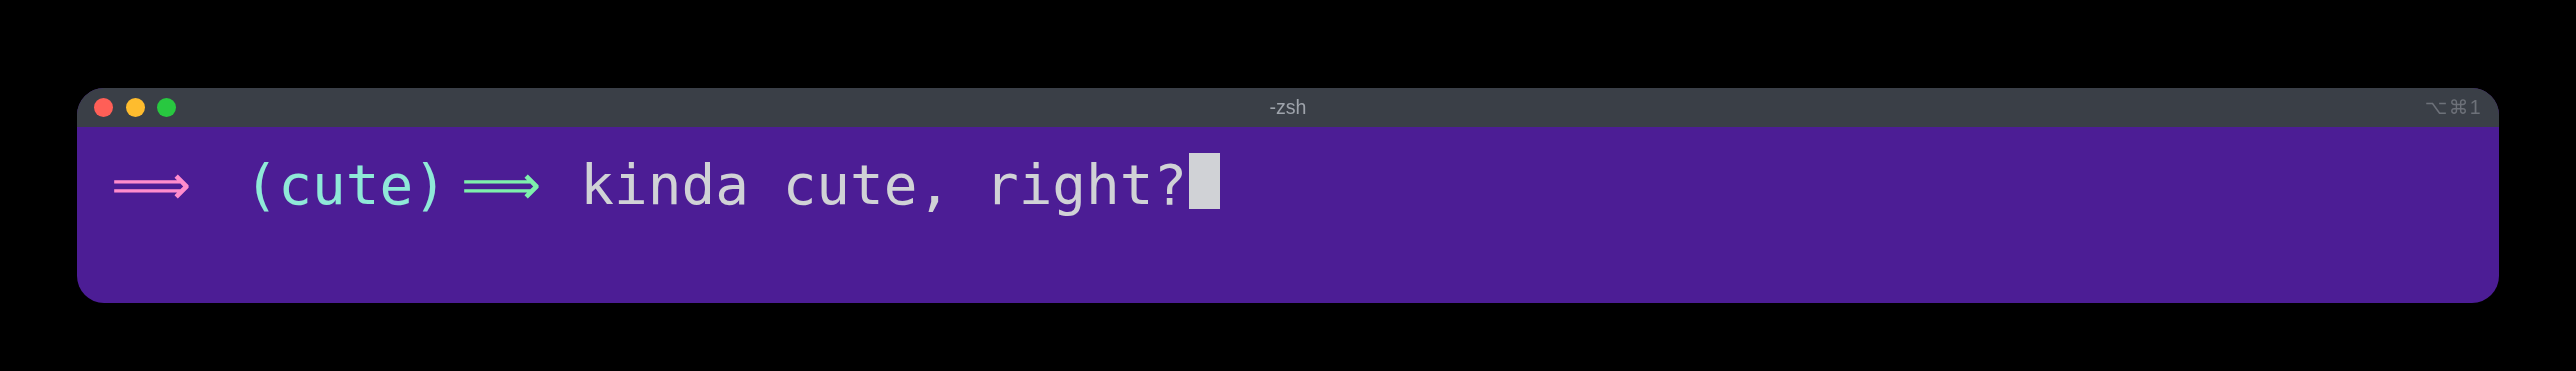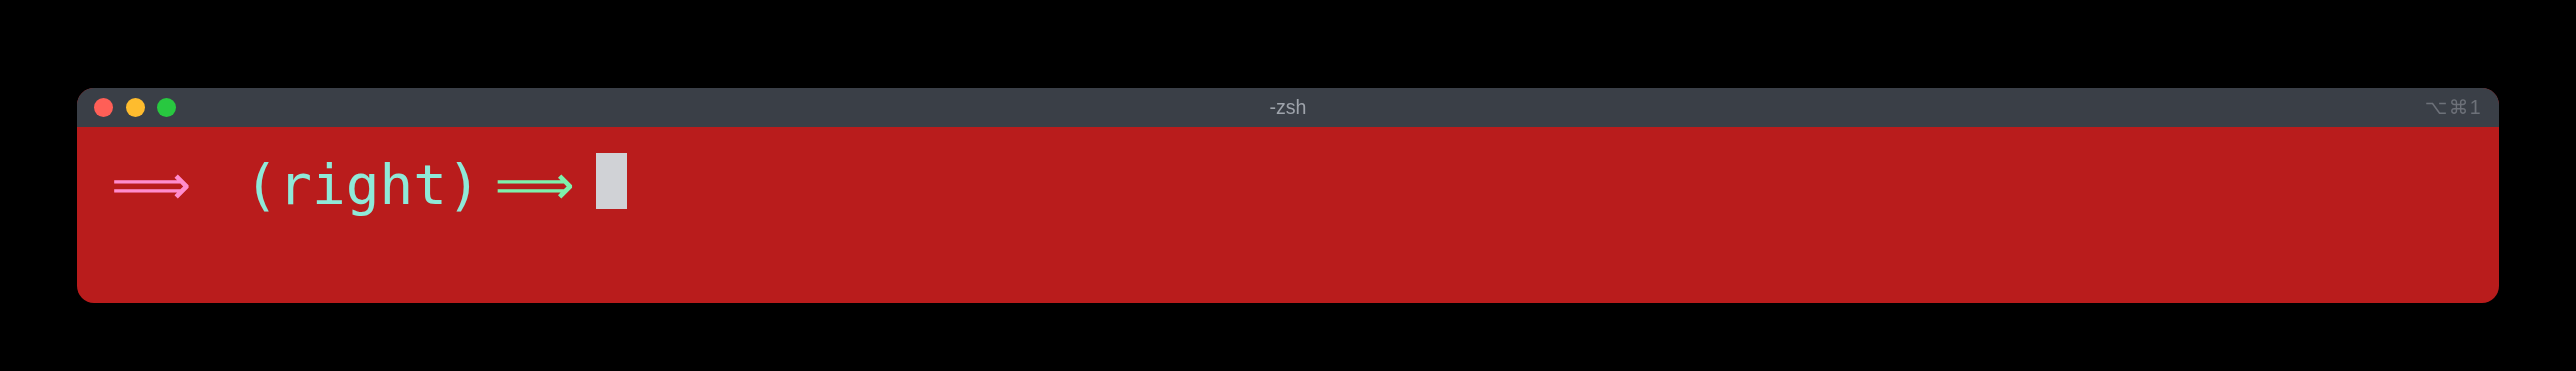--- a/index.html
+++ b/index.html
@@ -7,22 +7,22 @@
       width: 2576px;
       height: 371px;
       background: #000;
       font-family: ui-monospace, 'SF Mono', Menlo, Monaco, Consolas, monospace;
       display: flex;
       align-items: center;
       justify-content: center;
     }
     .window {
       width: 2422px;
-      background: #b91c1c;
-      border-radius: 17px;
+      background: #4c1d95;
+      border-radius: 27px;
       box-shadow: 0 14px 42px rgba(0,0,0,0.5);
       overflow: hidden;
       margin-top: 20px;
     }
     .titlebar {
       height: 39px;
       background: #3a3f47;
       display: flex;
       align-items: center;
       padding: 0 17px;
@@ -95,19 +95,20 @@
       <div class="light red"></div>
       <div class="light yellow"></div>
       <div class="light green"></div>
     </div>
     <div class="title">-zsh</div>
     <div class="titlebar-right">⌥⌘1</div>
   </div>
   <div class="terminal-body">
     <div class="prompt-line">
       <span class="arrow arrow-1">⟹</span>
-      <span class="branch">&nbsp;<span>(</span><span>right</span><span>)</span></span>
+      <span class="branch">&nbsp;<span>(</span><span>cute</span><span>)</span></span>
       <span class="arrow arrow-2">⟹</span>
+      <span class="command">kinda cute, right?</span>
       <span class="cursor"></span>
     </div>
   </div>
 </div>
 
 
 </body></html>

